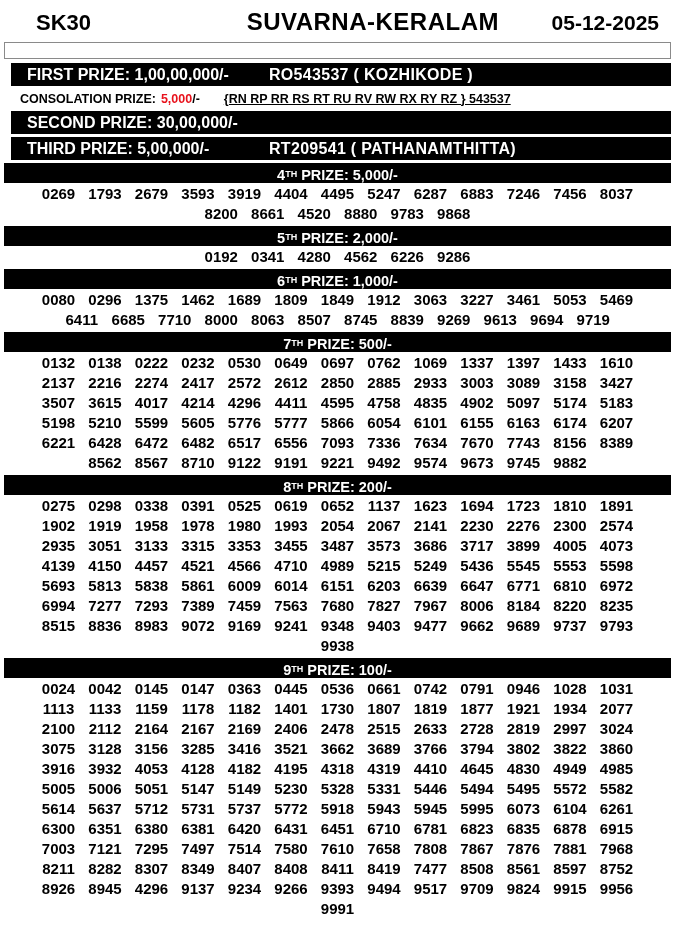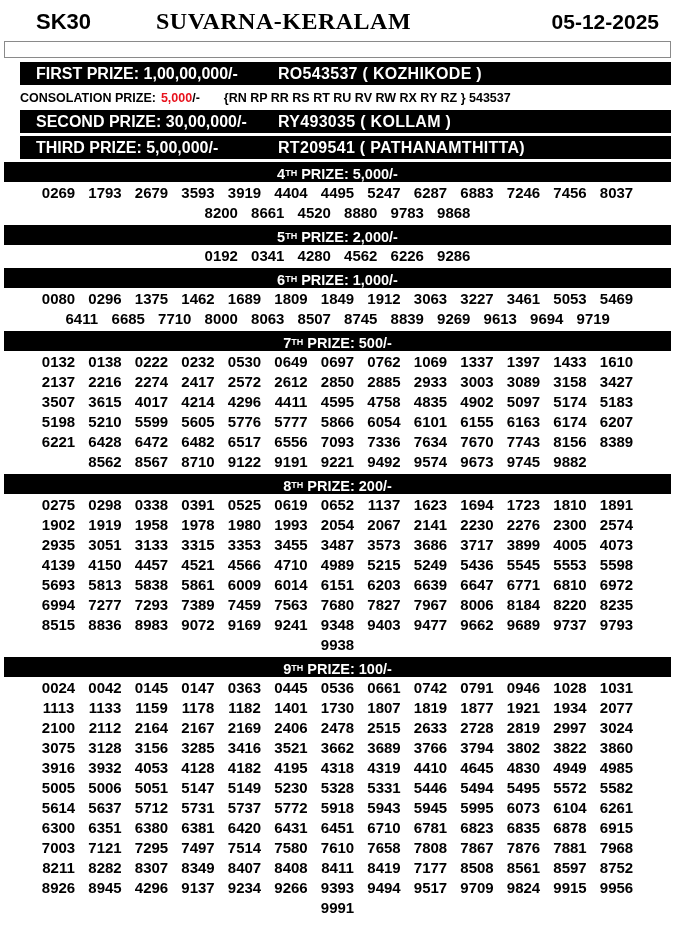--- a/index.html
+++ b/index.html
@@ -14,62 +14,62 @@
     color: #000000;
     overflow: hidden;
   }
   
   .header {
     display: flex;
     align-items: baseline;
     padding: 8px 16px 4px 16px;
   }
   .hdr-code  { font-size: 22px; width: 140px; padding-left: 20px; }
-  .hdr-title { font-size: 24px; flex: 1; text-align: left; letter-spacing: 0.5px; font-family: Liberation Serif, serif; }
+  .hdr-title { font-size: 24px; flex: 1; text-align: right; letter-spacing: 0.5px; }
   .hdr-date  { font-size: 21px; width: 160px; text-align: right; }
 
   
   .blank-box {
     height: 17px;
     margin: 2px 4px 4px 4px;
     border: 1px solid #8a8a8a;
     background: #ffffff;
     width: calc(100% - 8px);
     display: block;
     font: inherit;
   }
 
   
   .pbar {
     background: #000000;
     color: #ffffff;
     height: 23px;
     line-height: 23px;
-    margin: 0 4px 3px 20px;
+    margin: 0 4px 3px 11px;
     font-size: 16px;
     display: flex;
     white-space: nowrap;
   }
   .pbar .plabel  { padding-left: 16px; width: 258px; }
   .pbar .pwinner { letter-spacing: 0.3px; }
 
   
   .consolation {
     display: flex;
     align-items: center;
     height: 19px;
     margin: 0 4px 3px 4px;
     padding-left: 16px;
     font-size: 12.5px;
     white-space: nowrap;
     text-align: right;
   }
   .consolation .c-amount { color: #e8121c; margin-left: 5px; }
   .consolation .c-suffix { color: #000000; }
-  .consolation .c-series { margin-left: 24px; font-size: 12.5px; }
+  .consolation .c-series { margin-left: 24px; font-size: 12.5px; text-decoration: underline; }
 
   
   .secbar {
     background: #000000;
     color: #ffffff;
     height: 20px;
     line-height: 24px;
     text-align: center;
     margin: 2px 4px 1px 4px;
     font-size: 14.5px;
@@ -111,21 +111,20 @@
 
   <div class="consolation">
     <span class="c-label">CONSOLATION PRIZE:</span>
     <span class="c-amount">5,000</span>
     <span class="c-suffix">/-</span>
     <span class="c-series">{RN RP RR RS RT RU RV RW RX RY RZ } 543537</span>
   </div>
 
   <div class="pbar">
     <span class="plabel">SECOND PRIZE: 30,00,000/-</span>
-    <span class="pwinner">RY493035 ( KOLLAM )</span>
   </div>
 
   <div class="pbar">
     <span class="plabel">THIRD PRIZE: 5,00,000/-</span>
     <span class="pwinner">RT209541 ( PATHANAMTHITTA)</span>
   </div>
 
   <div>
   <div>
     <div class="secbar">
@@ -508,21 +507,21 @@
           <span class="num">7881</span>
           <span class="num">7968</span>
           <span class="num">8211</span>
           <span class="num">8282</span>
           <span class="num">8307</span>
           <span class="num">8349</span>
           <span class="num">8407</span>
           <span class="num">8408</span>
           <span class="num">8411</span>
           <span class="num">8419</span>
-          <span class="num">7177</span>
+          <span class="num">7477</span>
           <span class="num">8508</span>
           <span class="num">8561</span>
           <span class="num">8597</span>
           <span class="num">8752</span>
           <span class="num">8926</span>
           <span class="num">8945</span>
           <span class="num">4296</span>
           <span class="num">9137</span>
           <span class="num">9234</span>
           <span class="num">9266</span>

